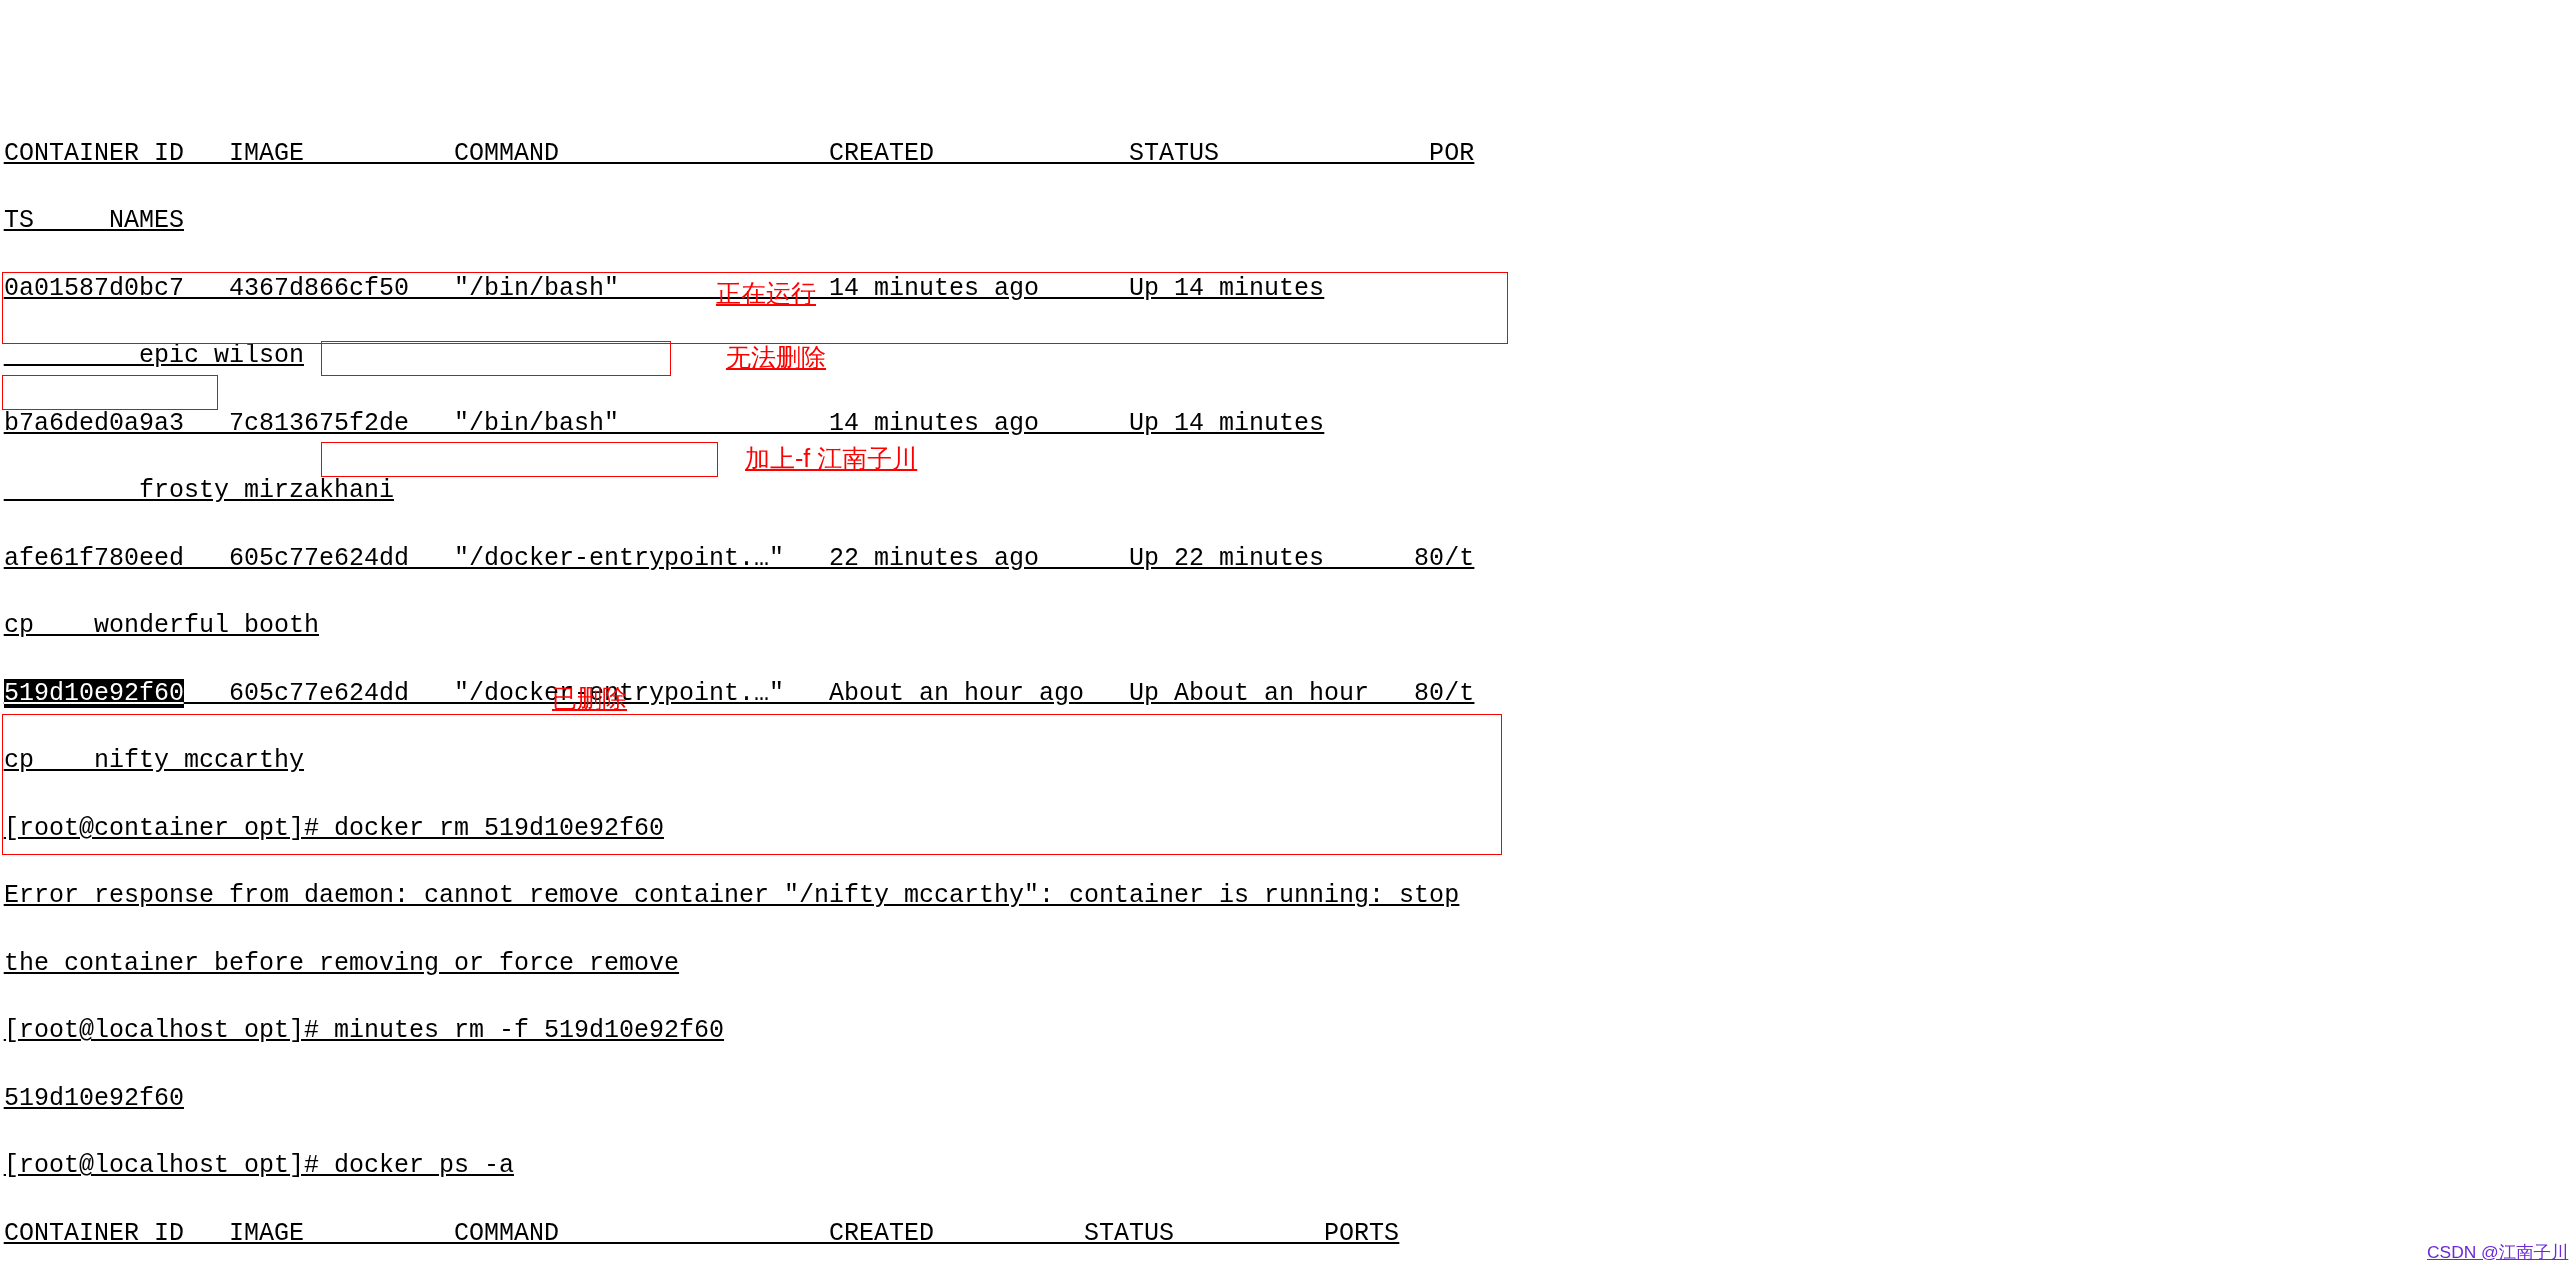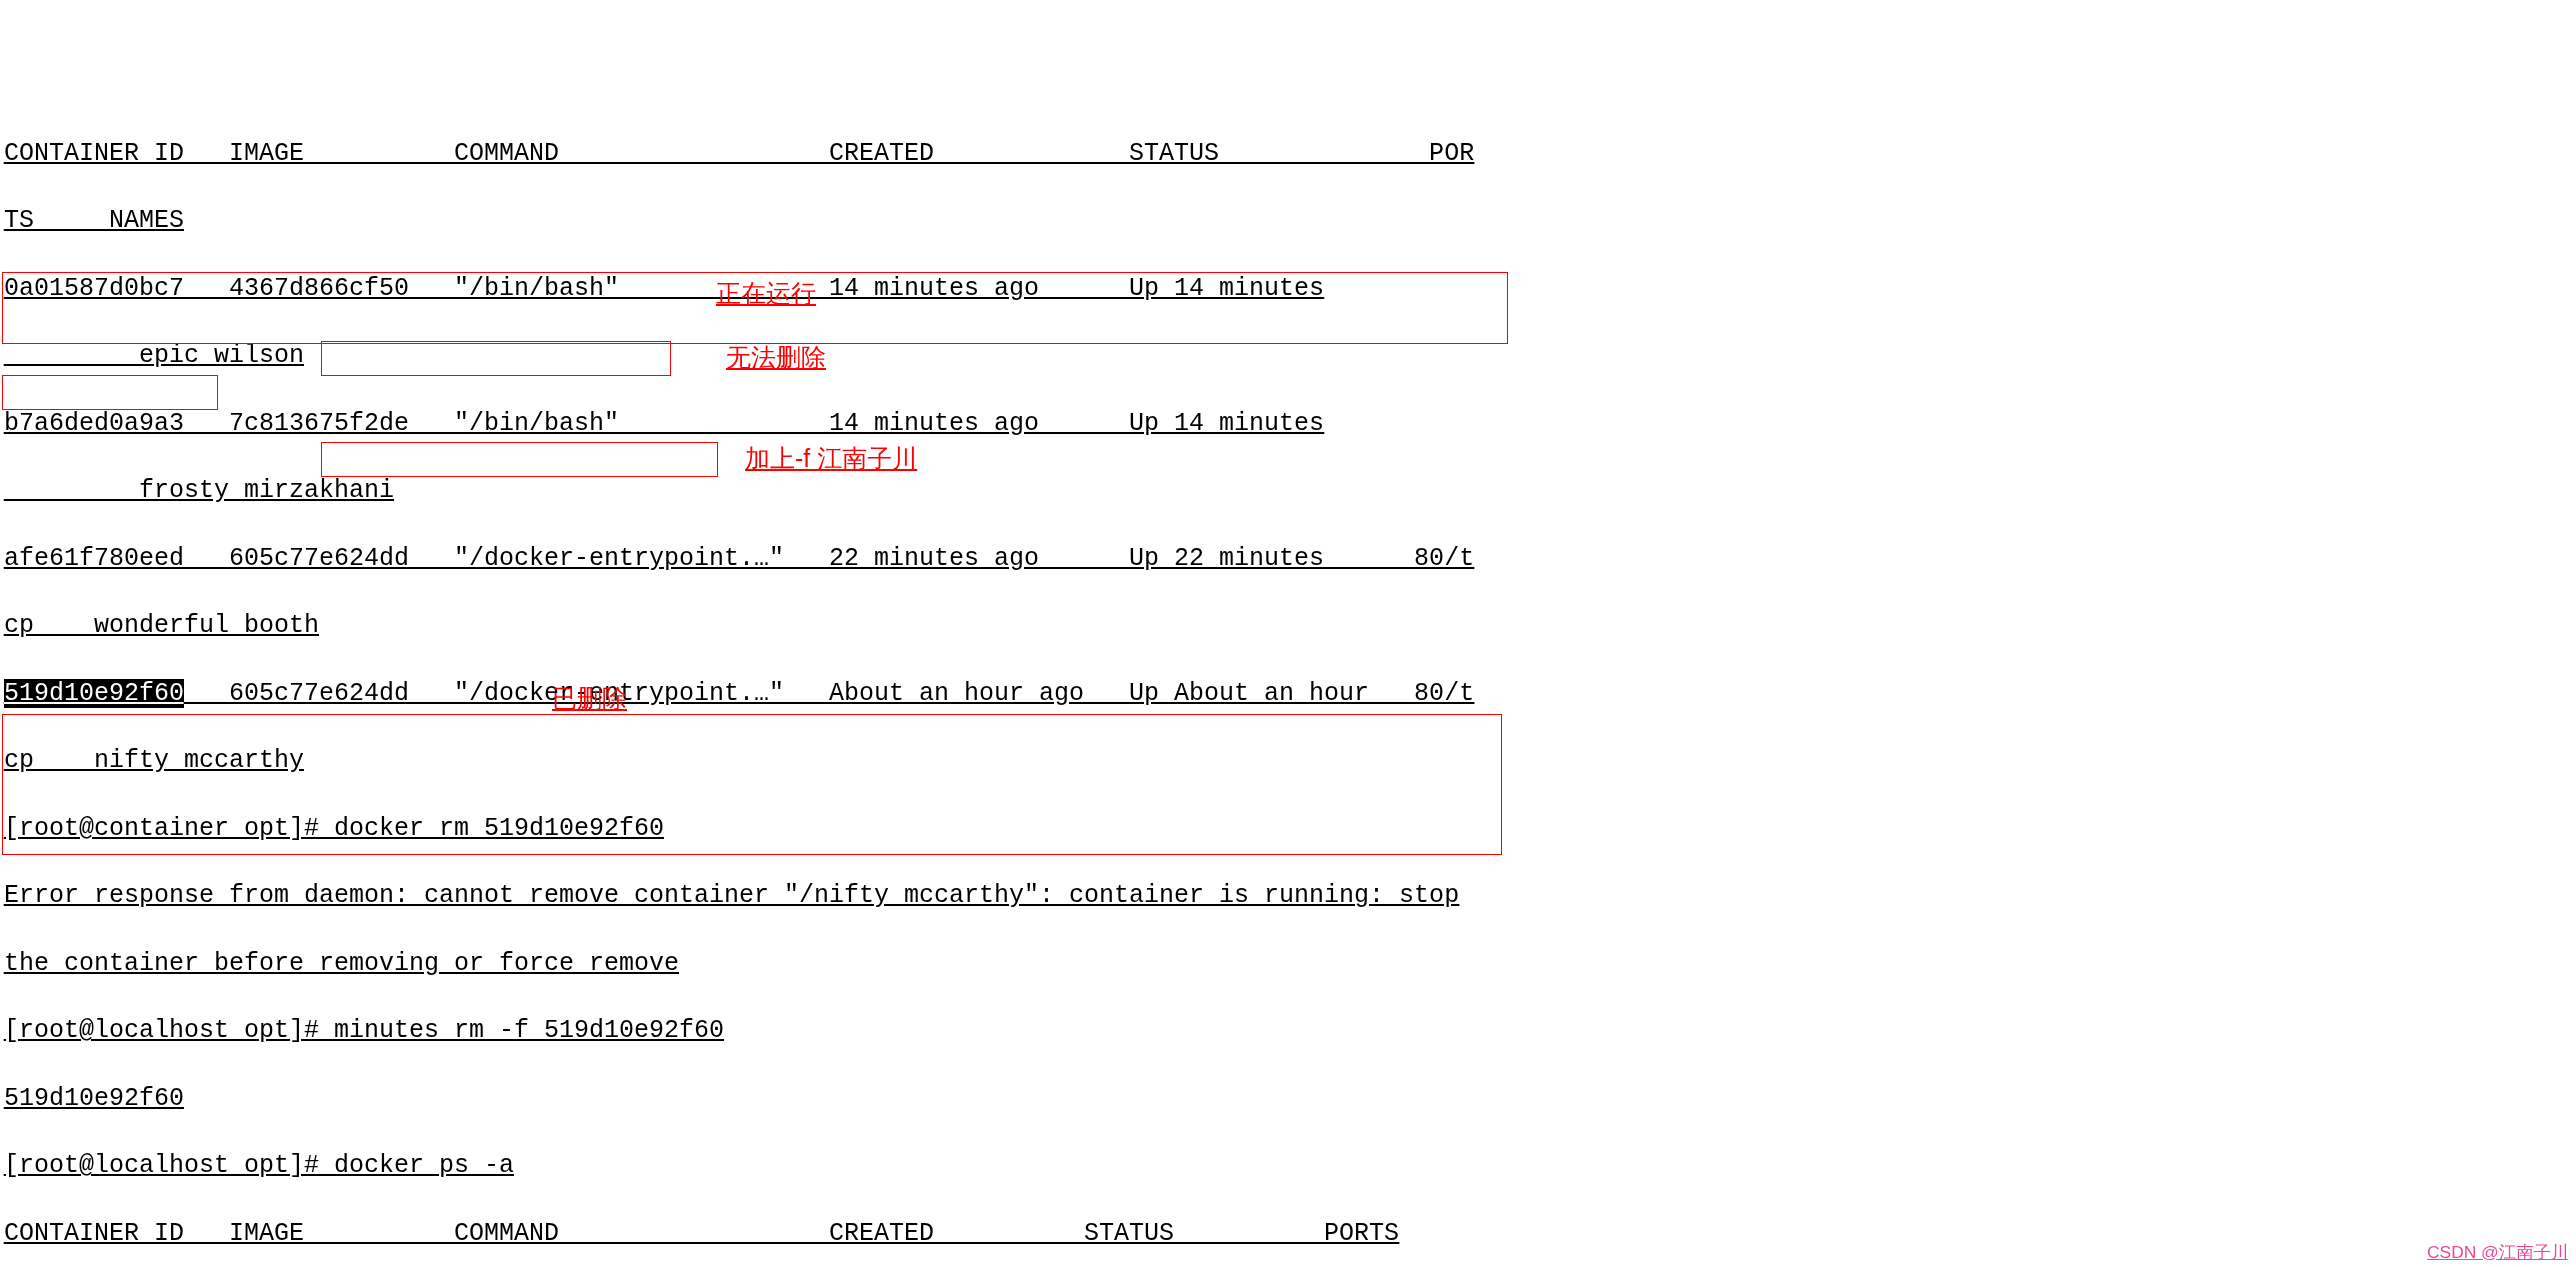--- a/index.html
+++ b/index.html
@@ -38,21 +38,21 @@
     }
     .redbox {
       position: absolute;
       border: 1.9px solid #ff0000;
       background: transparent;
     }
     .watermark {
       position: absolute;
       right: 7.7px;
       bottom: 3.9px;
-      color: #ec4899;
+      color: #6d28d9;
       font-family: "Microsoft YaHei", sans-serif;
       font-size: 17.4px;
     }
   </style>
 </head>
 <body>
 
 
 
 <span class="line">CONTAINER ID   IMAGE          COMMAND                  CREATED             STATUS              POR</span>

